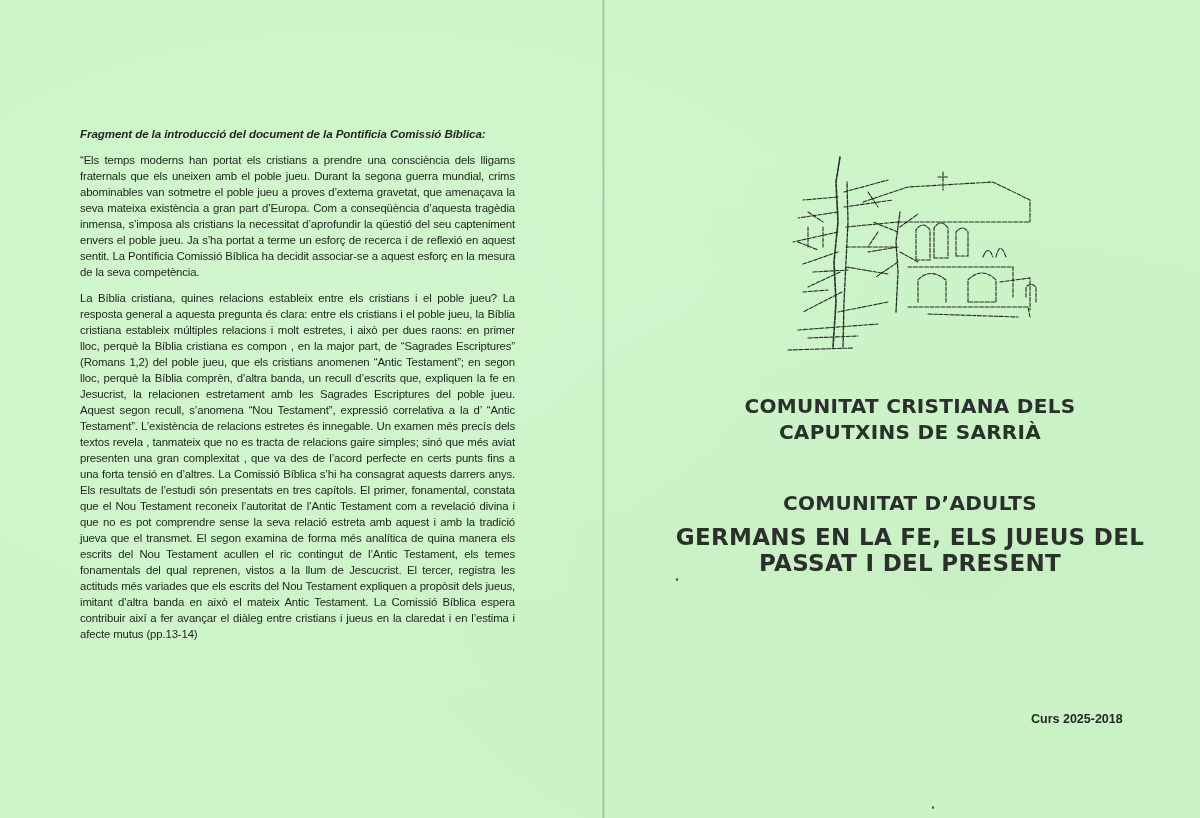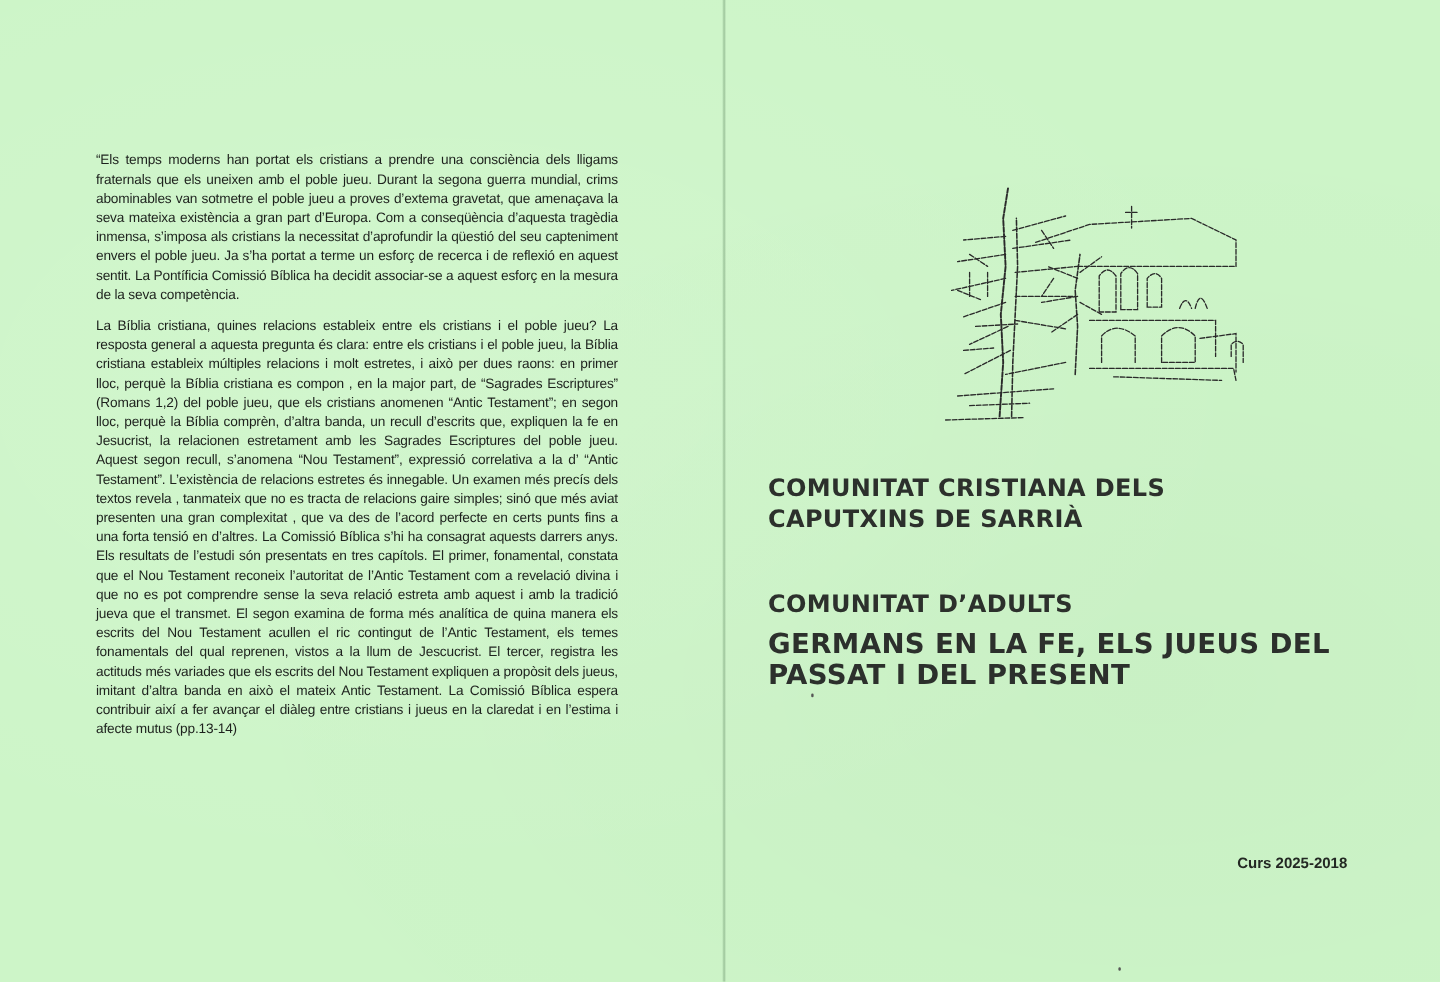--- a/index.html
+++ b/index.html
@@ -65,21 +65,21 @@
       position: absolute;
       left: 128px;
       top: 152px;
       width: 300px;
       height: 205px;
     }
     .heading-block {
       position: absolute;
       left: 0;
       width: 540px;
-      text-align: left;
+      text-align: center;
       font-family: "DejaVu Sans", "Liberation Sans", sans-serif;
       font-weight: bold;
       color: #2c302c;
       letter-spacing: 0.3px;
     }
     .org-title {
       top: 393px;
       font-size: 20px;
       line-height: 26px;
     }
@@ -111,20 +111,21 @@
     }
   </style>
 </head>
 <body>
 
 <div class="sheet">
 
   <div class="fold"></div>
 
   <div class="panel-left">
+    <p class="intro-subtitle">Fragment de la introducció del document de la Pontificia Comissió Bíblica:</p>
     <p class="body-para">“Els temps moderns han portat els cristians a prendre una consciència dels lligams fraternals que els uneixen amb el poble jueu. Durant la segona guerra mundial, crims abominables van sotmetre el poble jueu a proves d’extema gravetat, que amenaçava la seva mateixa existència a gran part d’Europa. Com a conseqüència d’aquesta tragèdia inmensa, s’imposa als cristians la necessitat d’aprofundir  la qüestió del seu capteniment envers el poble jueu. Ja s’ha portat a terme un esforç de recerca i de reflexió en aquest sentit. La Pontíficia Comissió Bíblica ha decidit associar-se a aquest esforç en la mesura de la seva competència.</p>
     <p class="body-para">La Bíblia cristiana, quines relacions estableix entre els cristians i el poble jueu? La resposta general a aquesta pregunta és clara: entre els cristians i el poble jueu, la Bíblia cristiana estableix múltiples relacions i molt estretes, i això per dues raons: en primer lloc, perquè la Bíblia cristiana es compon , en la major part, de “Sagrades Escriptures” (Romans 1,2) del poble jueu, que els cristians anomenen “Antic Testament”; en segon lloc, perquè la Bíblia comprèn, d’altra banda, un recull d’escrits  que, expliquen la fe en Jesucrist, la relacionen estretament amb les Sagrades Escriptures del poble jueu. Aquest segon recull, s’anomena “Nou Testament”, expressió correlativa a la d’ “Antic Testament”. L’existència de relacions estretes és innegable. Un examen més precís dels textos revela , tanmateix que no es tracta de relacions gaire simples;  sinó que més aviat presenten una gran complexitat , que va des de l’acord perfecte en certs punts fins a una forta tensió en d’altres. La Comissió Bíblica s’hi ha consagrat aquests darrers anys. Els resultats de l’estudi són presentats en tres capítols. El primer, fonamental, constata que el Nou Testament reconeix l’autoritat de l’Antic Testament  com a revelació divina  i que no es pot comprendre  sense la seva relació estreta amb aquest  i amb la tradició jueva que el transmet. El segon examina de forma més analítica  de quina manera els escrits del Nou Testament acullen el ric contingut de l’Antic Testament, els temes fonamentals del qual  reprenen, vistos a la llum de Jescucrist. El tercer, registra les actituds més variades que els escrits del Nou Testament expliquen a propòsit dels jueus, imitant d’altra banda en això el mateix Antic Testament. La Comissió Bíblica espera contribuir així a fer avançar el diàleg entre cristians i jueus en la claredat i en l’estima i afecte mutus (pp.13-14)</p>
   </div>
 
   <div class="panel-right">
 
     <svg class="illustration" viewBox="0 0 300 205" xmlns="http://www.w3.org/2000/svg" fill="none" stroke="#2a2a2a" stroke-width="1.1" stroke-linecap="round" stroke-dasharray="4 1.5">
 
       <path d="M95 50 L140 35 L225 30 L262 48 L262 70"></path>
       <path d="M175 20 L175 38 M170 25 L180 25"></path>

